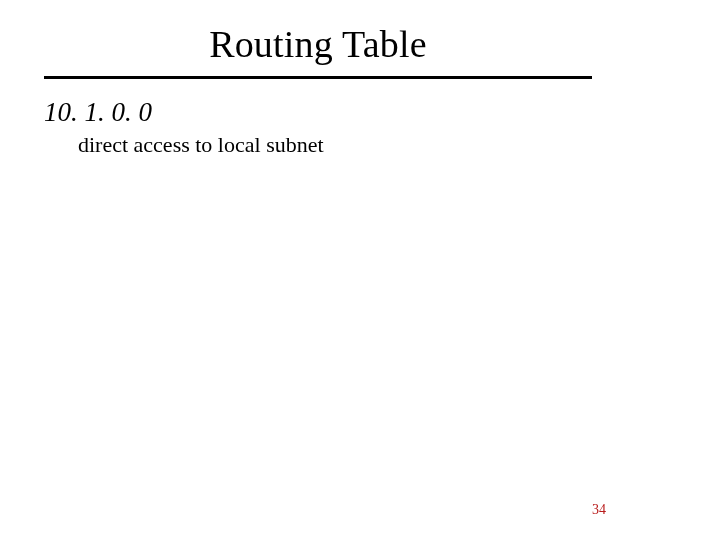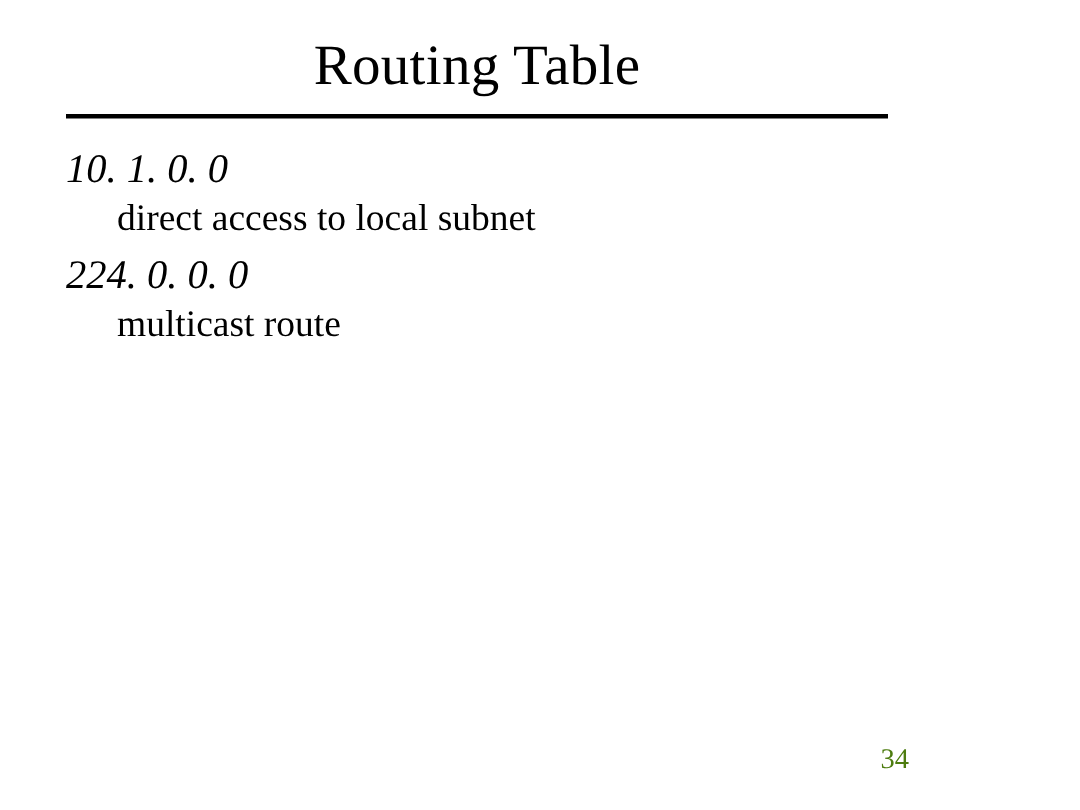--- a/index.html
+++ b/index.html
@@ -31,49 +31,45 @@
     margin: 0 0 18px 0;
   }
   .entry-addr {
     font-size: 27px;
     margin-top: 6px;
     margin-bottom: 4px;
     font-weight: 400;
     font-style: italic;
   }
   .entry-desc {
-    font-size: 25px;
+    font-size: 22px;
     margin-left: 34px;
     margin-bottom: 8px;
     font-weight: 400;
   }
   .page-num {
     position: absolute;
     right: 30px;
     bottom: 22px;
-    font-size: 19px;
-    color: #4d7c0f;
+    font-size: 14px;
+    color: #b91c1c;
     text-align: center;
   }
 </style>
 </head>
 <body>
 
 <div class="slide">
   <h1 class="title">Routing Table</h1>
   <hr class="rule">
 
   <div>
     <div class="entry-addr">10. 1. 0. 0</div>
     <div class="entry-desc">direct access to local subnet</div>
   </div>
 
-  <div>
-    <div class="entry-addr">224. 0. 0. 0</div>
-    <div class="entry-desc">multicast route</div>
-  </div>
 
 
   <div>
   </div>
 
   <div class="page-num">34</div>
 </div>
 
 </body></html>

